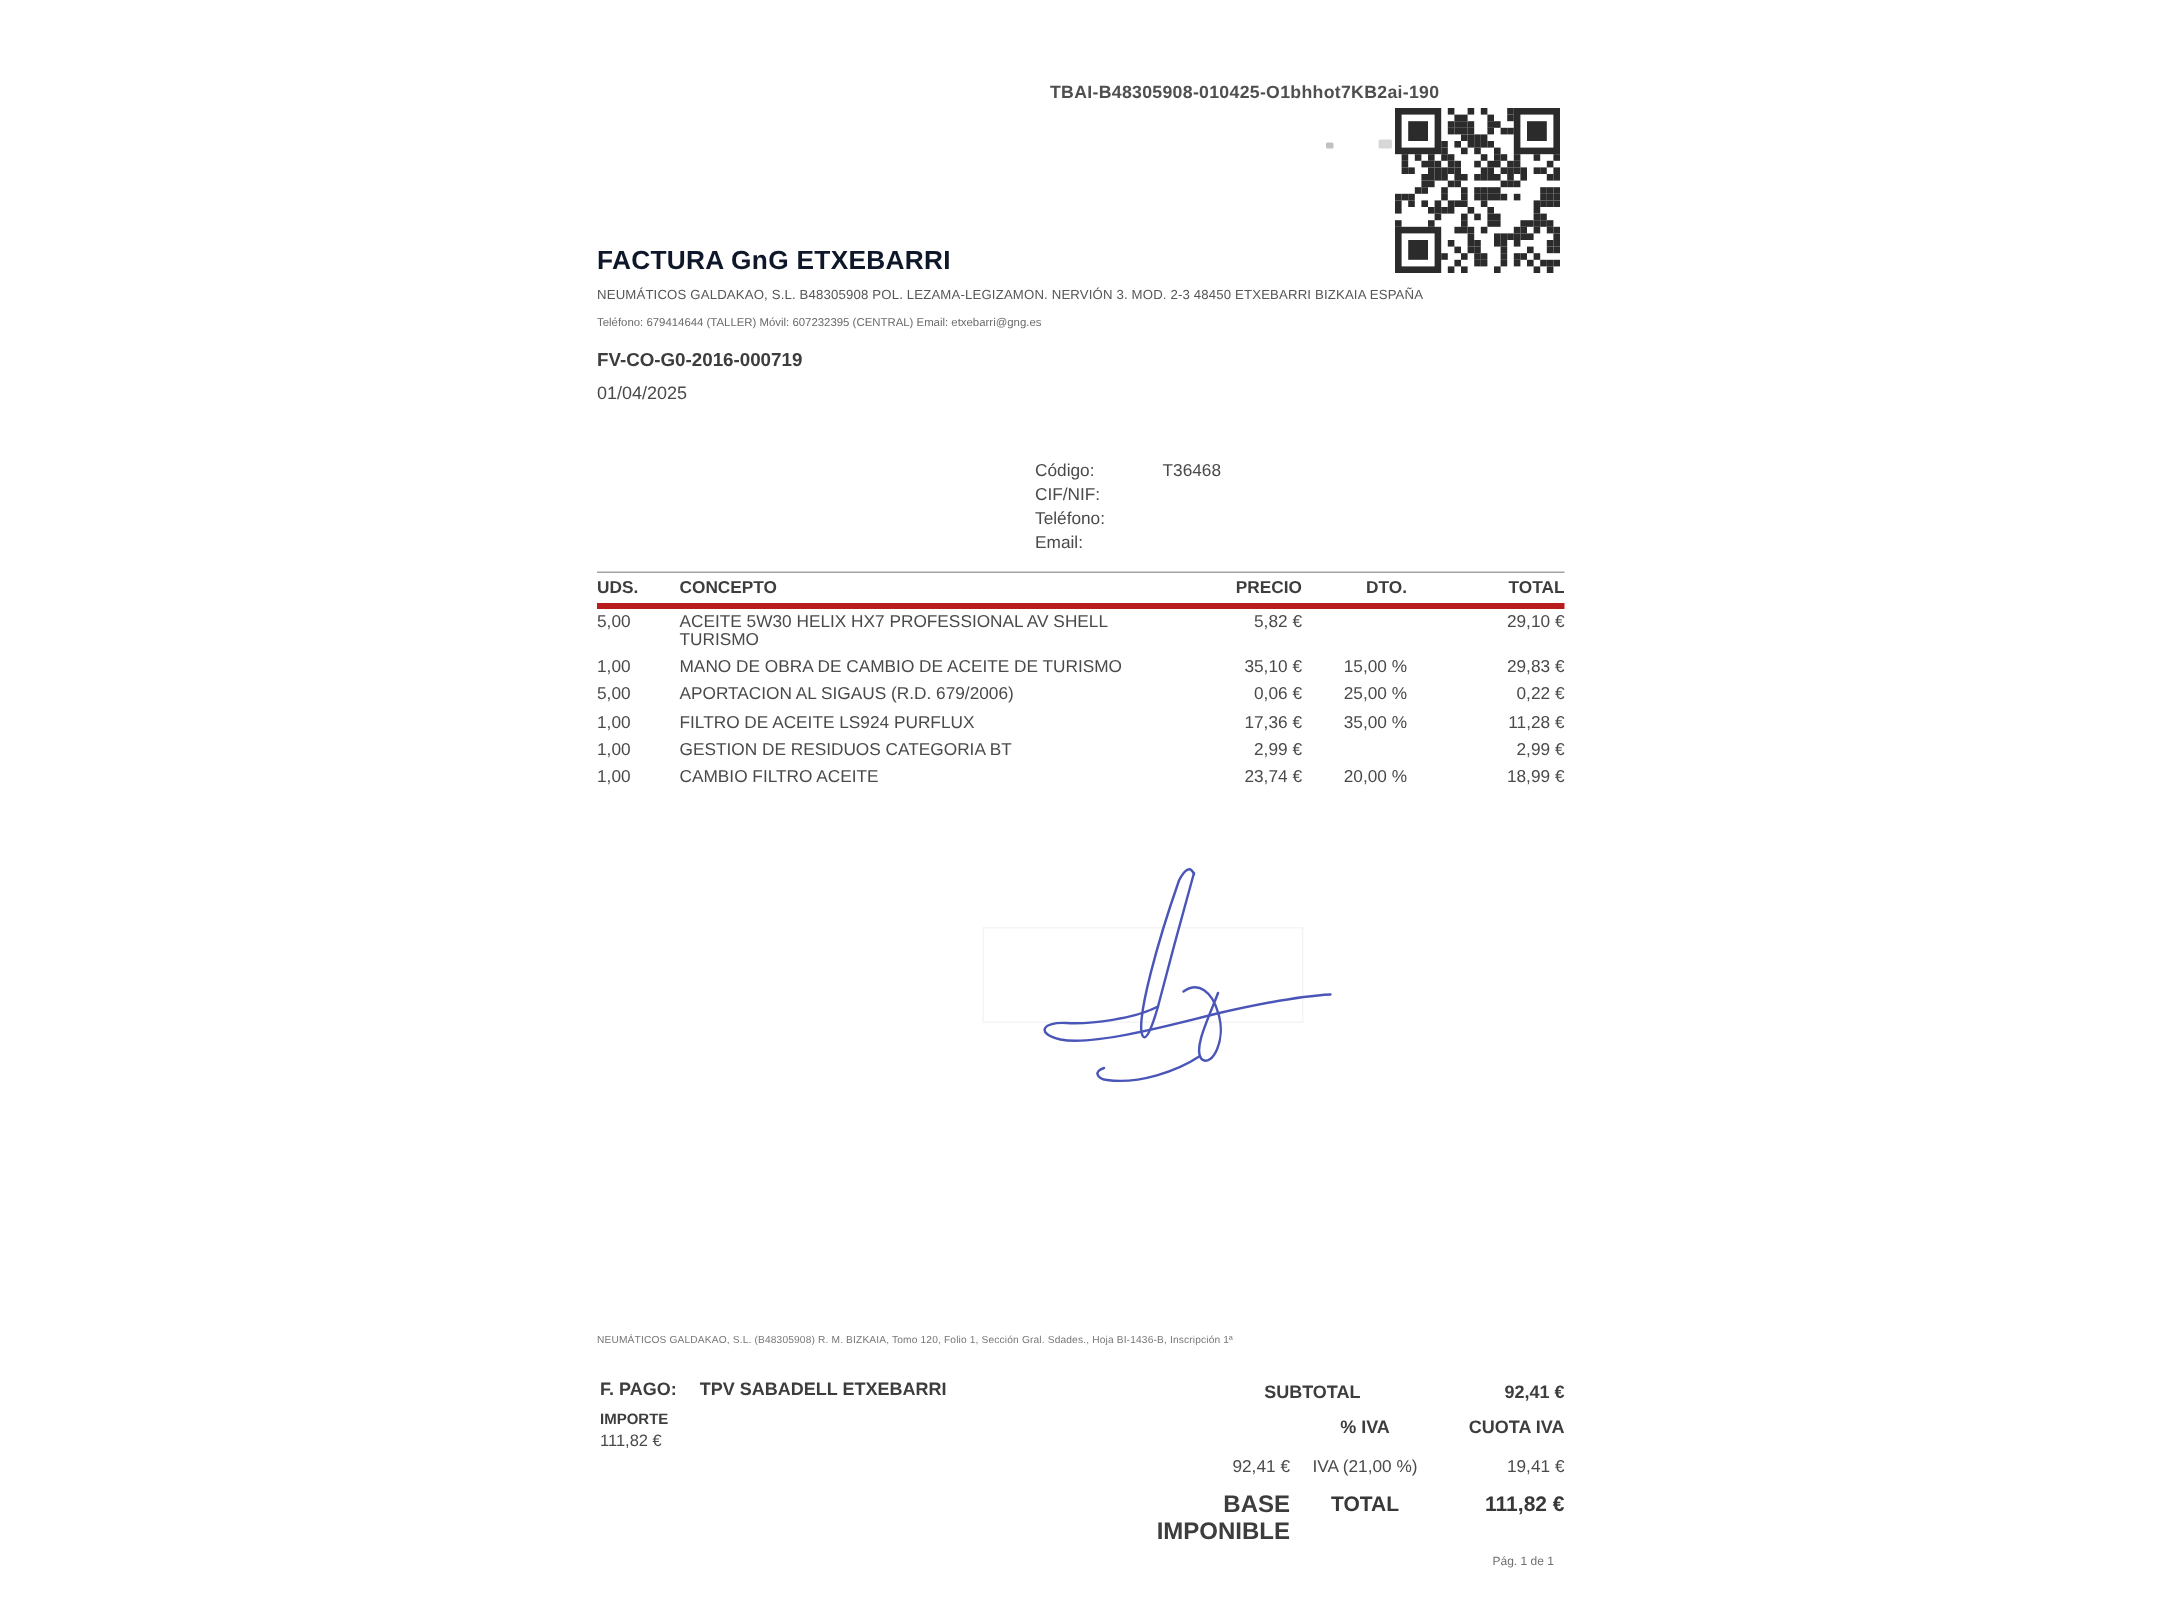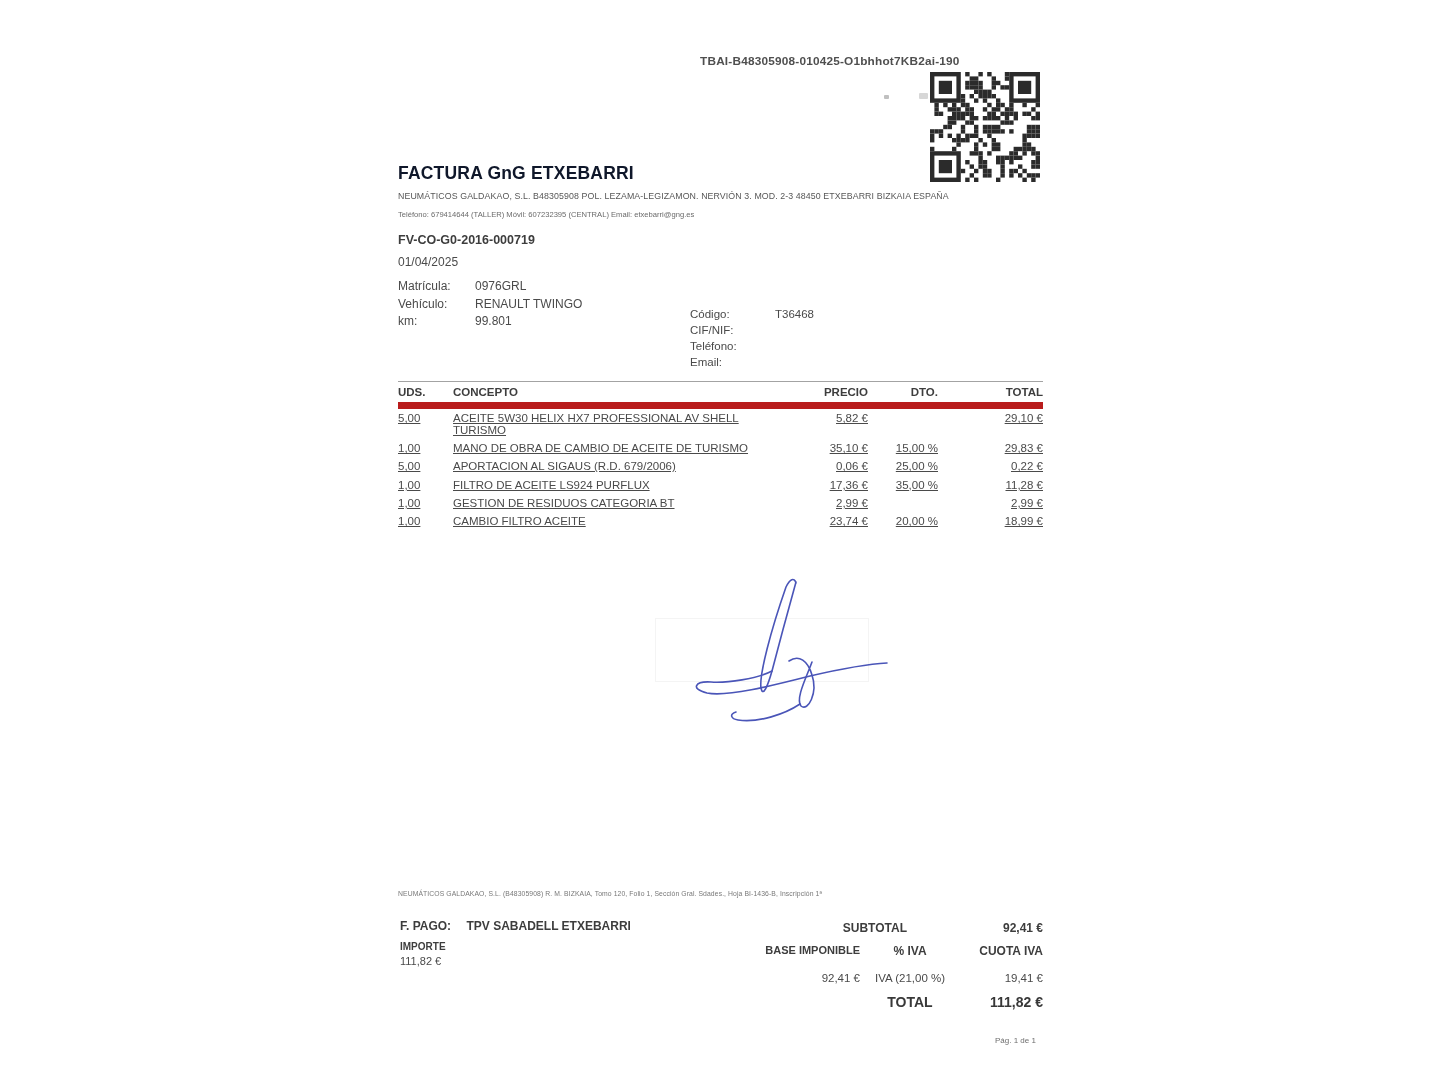--- a/index.html
+++ b/index.html
@@ -21,40 +21,40 @@
   .invdate{left:398px;top:255px;font-size:12px;}
   
   .veh{left:398px;top:278px;font-size:12px;line-height:17.5px;}
   .veh .row{display:flex;}
   .veh .lab{width:77px;}
   .cust{left:690px;top:306px;font-size:11.5px;line-height:16px;}
   .cust .row{display:flex;}
   .cust .lab{width:85px;}
   
   .items{left:398px;top:381px;width:645px;font-size:11.5px;}
-  .it-head{display:flex;border-top:1px solid #a3a3a3;border-bottom:7px solid #b91c1c;padding:4px 0 4px;font-weight:bold;color:#3d3d3d;}
-  .it-row{display:flex;padding:3.1px 0;text-decoration:underline;}
+  .it-head{display:flex;border-top:1px solid #a3a3a3;border-bottom:4px solid #b91c1c;padding:4px 0 4px;font-weight:bold;color:#3d3d3d;}
+  .it-row{display:flex;padding:3.1px 0;}
   .c-uds{width:55px;}
   .c-con{flex:1;}
   .c-pre{width:85px;text-align:right;}
   .c-dto{width:70px;text-align:right;}
   .c-tot{width:105px;text-align:right;}
   
   .sigwrap{left:650px;top:572px;width:250px;height:160px;}
   .sigbox{left:655px;top:618px;width:212px;height:62px;border:1px solid rgba(0,0,0,0.045);}
   
   .registry{left:398px;top:890px;font-size:6.8px;color:#787878;letter-spacing:.1px;}
   .fpago{left:400px;top:919px;font-size:12px;font-weight:bold;color:#3d3d3d;}
   .fpago .val{margin-left:12px;}
   .importe{left:400px;top:941px;font-size:10px;font-weight:bold;color:#3d3d3d;}
   .importe-val{left:400px;top:955px;font-size:11px;}
   .stamp{left:430px;top:958px;font-size:42px;font-weight:bold;font-style:italic;color:#c9c9c9;letter-spacing:3px;}
   .t-subl{left:740px;top:921px;width:167px;text-align:right;font-size:12px;font-weight:bold;color:#3d3d3d;}
   .t-subv{left:943px;top:921px;width:100px;text-align:right;font-size:12px;font-weight:bold;color:#3d3d3d;}
-  .t-basel{left:740px;top:944px;width:120px;text-align:right;font-size:11px;font-weight:bold;color:#3d3d3d;}
+  .t-basel{left:740px;top:995px;width:120px;text-align:right;font-size:16px;font-weight:bold;color:#3d3d3d;}
   .t-ival{left:865px;top:944px;width:90px;text-align:center;font-size:12px;font-weight:bold;color:#3d3d3d;}
   .t-cuotal{left:943px;top:944px;width:100px;text-align:right;font-size:12px;font-weight:bold;color:#3d3d3d;}
   .t-basev{left:740px;top:972px;width:120px;text-align:right;font-size:11.5px;}
   .t-ivav{left:865px;top:972px;width:90px;text-align:center;font-size:11.5px;}
   .t-cuotav{left:943px;top:972px;width:100px;text-align:right;font-size:11.5px;}
   .t-totl{left:865px;top:994px;width:90px;text-align:center;font-size:14px;font-weight:bold;color:#383838;}
   .t-totv{left:923px;top:994px;width:120px;text-align:right;font-size:14px;font-weight:bold;color:#383838;}
   .pagenum{left:995px;top:1036px;font-size:8px;color:#6e6e6e;}
 </style>
 </head>
@@ -288,34 +288,20 @@
       </svg></div>
   <div class="abs dot1"></div>
   <div class="abs dot2"></div>
 
   <div class="abs title">FACTURA GnG ETXEBARRI</div>
   <div class="abs addr">NEUMÁTICOS GALDAKAO, S.L.  B48305908  POL. LEZAMA-LEGIZAMON. NERVIÓN 3. MOD. 2-3 48450 ETXEBARRI BIZKAIA ESPAÑA</div>
   <div class="abs contact">Teléfono: 679414644 (TALLER) Móvil: 607232395 (CENTRAL) Email: etxebarri@gng.es</div>
   <div class="abs invnum">FV-CO-G0-2016-000719</div>
   <div class="abs invdate">01/04/2025</div>
 
-  <div class="abs veh">
-    <div class="row">
-      <span class="lab">Matrícula:</span>
-      <span>0976GRL</span>
-    </div>
-    <div class="row">
-      <span class="lab">Vehículo:</span>
-      <span>RENAULT TWINGO</span>
-    </div>
-    <div class="row">
-      <span class="lab">km:</span>
-      <span>99.801</span>
-    </div>
-  </div>
 
   <div class="abs cust">
     <div class="row">
       <span class="lab">Código:</span>
       <span>T36468</span>
     </div>
     <div class="row">
       <span class="lab">CIF/NIF:</span>
       <span></span>
     </div>

